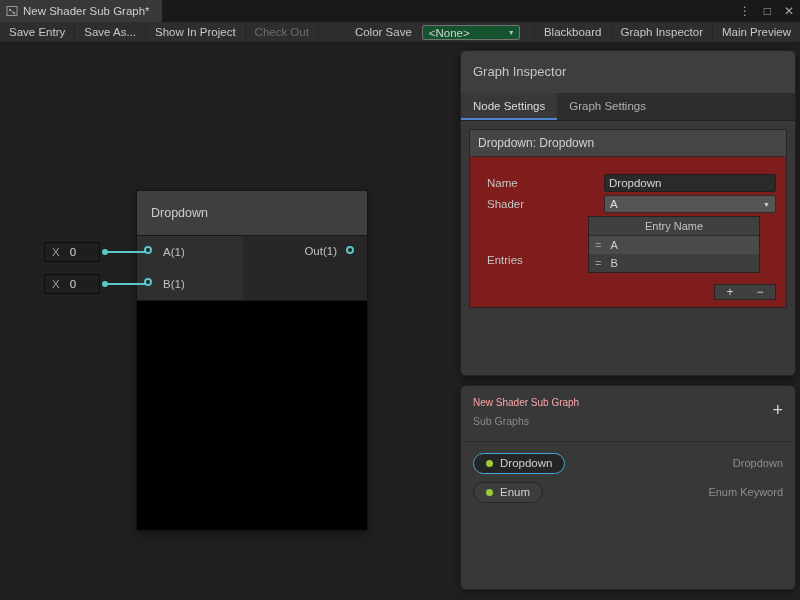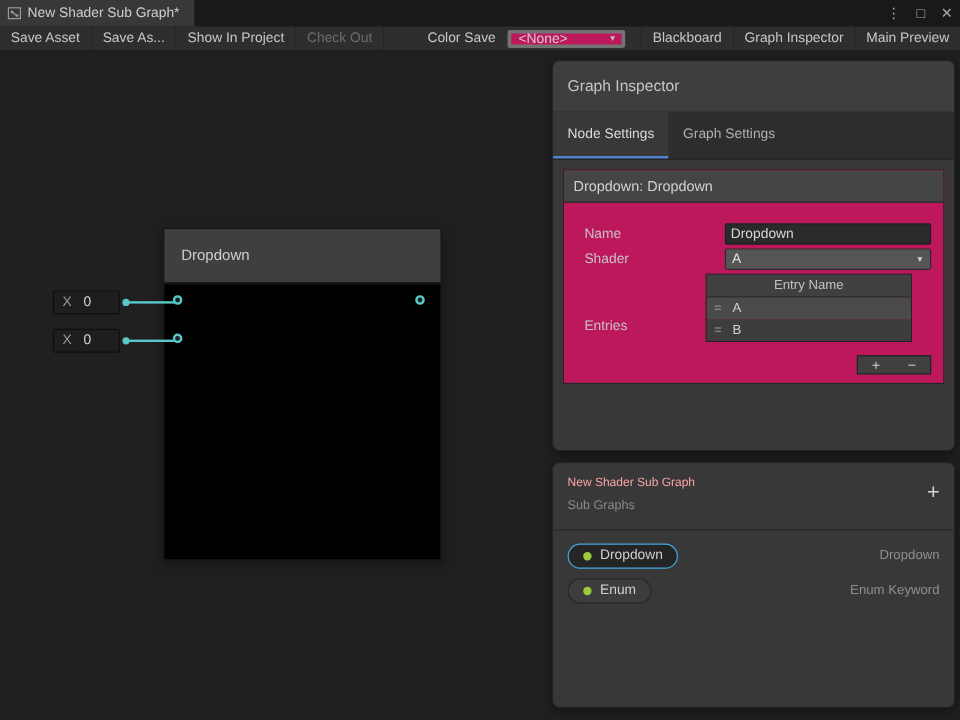--- a/index.html
+++ b/index.html
@@ -18,21 +18,21 @@
     color:#a8a8a8;font-size:12px;}
   .win-controls span{cursor:default;}
 
   
   .toolbar{position:absolute;left:0;top:22px;width:800px;height:21px;background:#2e2e2e;
     border-bottom:1px solid #1a1a1a;display:flex;align-items:stretch;font-size:11.5px;color:#c8c8c8;}
   .tbtn{display:flex;align-items:center;padding:0 9px;border-right:1px solid #262626;white-space:nowrap;}
   .tbtn.disabled{color:#6d6d6d;}
   .tlabel{display:flex;align-items:center;padding:0 8px;margin-left:28px;border:none;}
   .tdrop{display:flex;align-items:center;justify-content:space-between;width:98px;height:15px;
-    margin:3px 0 0 2px;background:#be185d;border:3px solid #737373;border-radius:2px;padding:0 4px 0 6px;color:#d0d0d0;}
+    margin:3px 0 0 2px;background:#14532d;border:1px solid #737373;border-radius:2px;padding:0 4px 0 6px;color:#d0d0d0;}
   .tdrop .arrow{font-size:7px;color:#bdbdbd;}
   .tb-right{margin-left:auto;display:flex;}
   .tb-right .tbtn{border-right:none;border-left:1px solid #262626;}
 
   
   .canvas{position:absolute;left:0;top:43px;width:800px;height:557px;background:#202020;}
 
   
   .node{position:absolute;left:136px;top:190px;width:232px;border:1px solid #141414;
     box-shadow:0 3px 10px rgba(0,0,0,.4);}
@@ -53,25 +53,25 @@
     border-radius:2px;display:flex;align-items:center;padding-left:7px;font-size:11.5px;}
   .slot-field .axis{color:#9a9a9a;margin-right:10px;}
   .slot-field .val{color:#d6d6d6;}
 
   
   .panel{position:absolute;background:#383838;border:1px solid #242424;border-radius:6px;
     box-shadow:0 2px 10px rgba(0,0,0,.45);}
   .inspector{left:460px;top:50px;width:336px;height:326px;}
   .insp-header{height:42px;background:#3e3e3e;border-radius:6px 6px 0 0;padding:13px 12px 0;
     font-size:13px;color:#c6c6c6;}
-  .tabs{height:40px;background:#2d2d2d;display:flex;border-bottom:1px solid #222;}
+  .tabs{height:28px;background:#2d2d2d;display:flex;border-bottom:1px solid #222;}
   .tab{display:flex;align-items:center;padding:0 12px;font-size:11.5px;color:#b0b0b0;border-bottom:2px solid transparent;}
   .tab.active{background:#383838;color:#dadada;border-bottom:2px solid var(--accent);}
 
-  .section{margin:8px;border:1px solid #262626;background:#be185d;}
+  .section{margin:8px;border:1px solid #262626;background:#7f1d1d;}
   .section-header{padding:6px 8px;background:#454545;border-bottom:1px solid #2a2a2a;font-size:12px;color:#d2d2d2;}
   .section-body{position:relative;height:150px;}
   .flabel{position:absolute;left:17px;font-size:11.5px;color:#c4c4c4;}
   .f-name-label{top:20px;}
   .f-default-label{top:41px;}
   .f-entries-label{top:97px;}
   .f-input{position:absolute;left:134px;top:17px;width:172px;height:18px;background:#2a2a2a;
     border:1px solid #1f1f1f;border-radius:2px;color:#d6d6d6;font-size:11.5px;font-family:"Liberation Sans",sans-serif;
     padding:0 4px;outline:none;}
   .f-popup{position:absolute;left:134px;top:38px;width:172px;height:18px;background:#555555;
@@ -120,41 +120,54 @@
       <span>New Shader Sub Graph*</span>
     </div>
     <div class="win-controls">
       <span>⋮</span>
       <span>□</span>
       <span>✕</span>
     </div>
   </div>
 
   <div class="toolbar">
-    <div class="tbtn">Save Asset</div>
+    <div class="tbtn">Save Entry</div>
     <div class="tbtn">Save As...</div>
     <div class="tbtn">Show In Project</div>
     <div class="tbtn disabled">Check Out</div>
     <div class="tlabel">Color Save</div>
     <div class="tdrop">
       <span>&lt;None&gt;</span>
       <span class="arrow">▼</span>
     </div>
     <div class="tb-right">
       <div class="tbtn">Blackboard</div>
       <div class="tbtn">Graph Inspector</div>
       <div class="tbtn">Main Preview</div>
     </div>
   </div>
 
   <div class="canvas"></div>
 
   <div class="node">
     <div class="node-header">
       <span>Dropdown</span>
+    </div>
+    <div class="node-body">
+      <div class="node-in">
+        <div class="port-row">
+          <span>A(1)</span>
+        </div>
+        <div class="port-row">
+          <span>B(1)</span>
+        </div>
+      </div>
+      <div class="node-out">
+        <span class="out-label">Out(1)</span>
+      </div>
     </div>
     <div class="node-preview"></div>
   </div>
 
   <div class="slot-field" style="left:44px;top:242px;">
     <span class="axis">X</span>
     <span class="val">0</span>
   </div>
   <div class="edge-dot" style="left:102px;top:249px;"></div>
   <div class="edge" style="left:107px;top:251px;width:39px;"></div>

